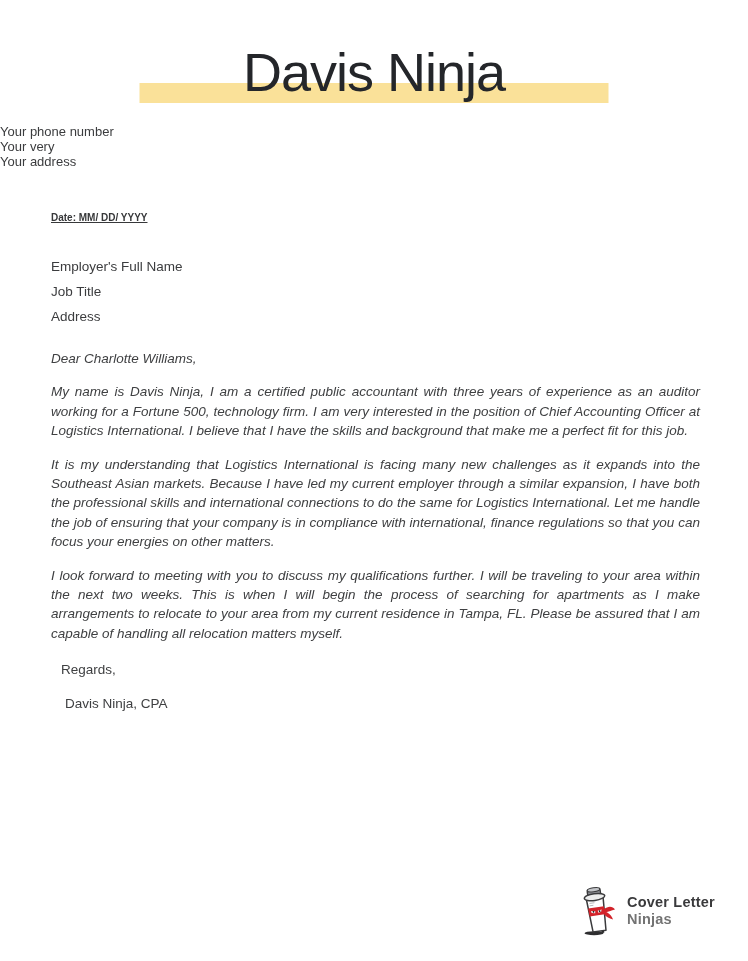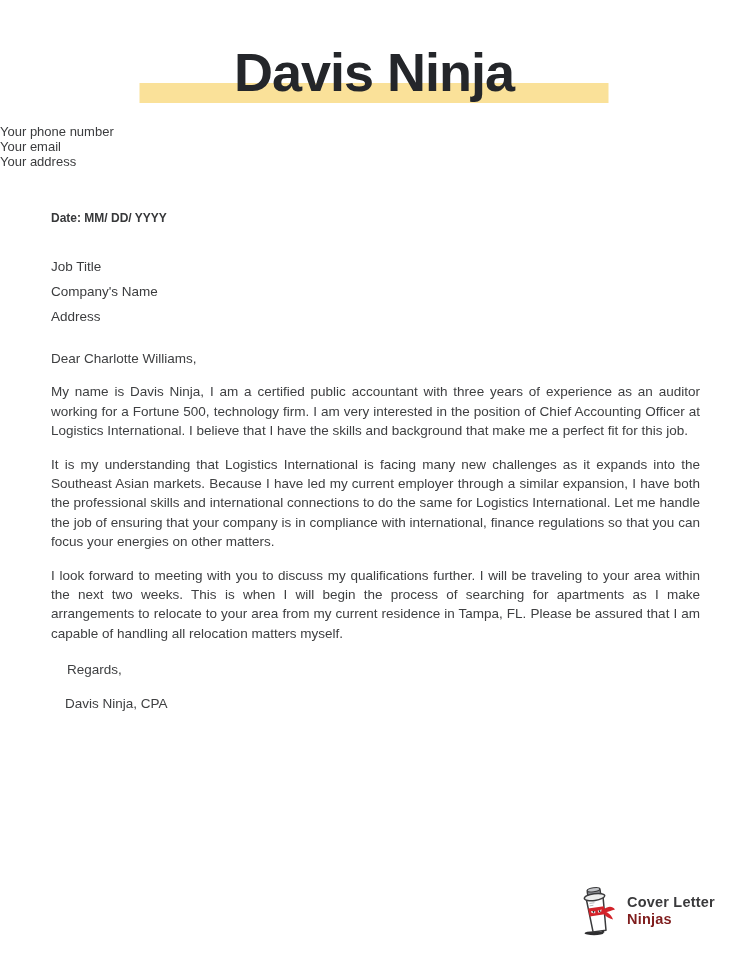--- a/index.html
+++ b/index.html
@@ -26,21 +26,21 @@
     background: #fae199;
   }
   .applicant-name {
     position: absolute;
     top: 40px; left: 0;
     width: 100%;
     margin: 0;
     text-align: center;
     font-size: 54px;
     line-height: 64px;
-    font-weight: 700;
+    font-weight: 400;
     letter-spacing: -1px;
     color: #24262a;
   }
   .contact-block {
     position: absolute;
     top: 124px; left: 0;
     width: 100%;
     font-size: 13px;
     line-height: 15px;
     color: #3b3c3e;
@@ -49,32 +49,34 @@
   
   .content {
     padding: 0 48px 0 51px;
     font-size: 13.5px;
     line-height: 19.4px;
     color: #3f4042;
   }
   .date-line {
     margin: 38px 0 0 0;
     font-weight: 700;
-    font-size: 12px;
+    font-size: 10px;
     line-height: 20px;
     color: #37383a;
+    text-decoration: underline;
   }
   .recipient { margin-top: 26px; line-height: 25px; color: #3b3c3e; }
   .recipient p { margin: 0; }
-  .greeting { margin: 20px 0 8px 0; }
+  .greeting { margin: 20px 0 8px 0; font-style: italic; }
   .para {
     margin: 14px 0 0 0;
     text-align: justify;
+    font-style: italic;
   }
-  .closing { margin: 17px 0 0 16px; }
+  .closing { margin: 17px 0 0 10px; }
   .signature { margin: 14px 0 0 14px; }
 
   
   .brand {
     position: absolute;
     left: 576px; top: 886px;
     display: flex;
     align-items: center;
     gap: 9px;
   }
@@ -85,44 +87,44 @@
     font-weight: 700;
     line-height: 17px;
     letter-spacing: 0.2px;
     color: #3a3a3c;
   }
   .brand-bottom {
     font-size: 14.5px;
     font-weight: 700;
     line-height: 17px;
     letter-spacing: 0.2px;
-    color: #7f1d1d;
+    color: #737373;
   }
 </style>
 </head>
 <body>
 
 <div class="page">
 
   <header class="header">
     <div class="highlight-band"></div>
     <h1 class="applicant-name">Davis Ninja</h1>
     <div class="contact-block">
       <div>Your phone number</div>
-      <div>Your email</div>
+      <div>Your very</div>
       <div>Your address</div>
     </div>
   </header>
 
   <main class="content">
     <p class="date-line">Date: MM/ DD/ YYYY</p>
 
     <div class="recipient">
+      <p>Employer's Full Name</p>
       <p>Job Title</p>
-      <p>Company's Name</p>
       <p>Address</p>
     </div>
 
     <p class="greeting">Dear Charlotte Williams,</p>
     <p class="para">My name is Davis Ninja, I am a certified public accountant with three years of experience as an auditor working for a Fortune 500, technology firm. I am very interested in the position of Chief Accounting Officer at Logistics International. I believe that I have the skills and background that make me a perfect fit for this job.</p>
     <p class="para">It is my understanding that Logistics International is facing many new challenges as it expands into the Southeast Asian markets. Because I have led my current employer through a similar expansion, I have both the professional skills and international connections to do the same for Logistics International. Let me handle the job of ensuring that your company is in compliance with international, finance regulations so that you can focus your energies on other matters.</p>
     <p class="para">I look forward to meeting with you to discuss my qualifications further. I will be traveling to your area within the next two weeks. This is when I will begin the process of searching for apartments as I make arrangements to relocate to your area from my current residence in Tampa, FL. Please be assured that I am capable of handling all relocation matters myself.</p>
     <p class="closing">Regards,</p>
     <p class="signature">Davis Ninja, CPA</p>
   </main>

